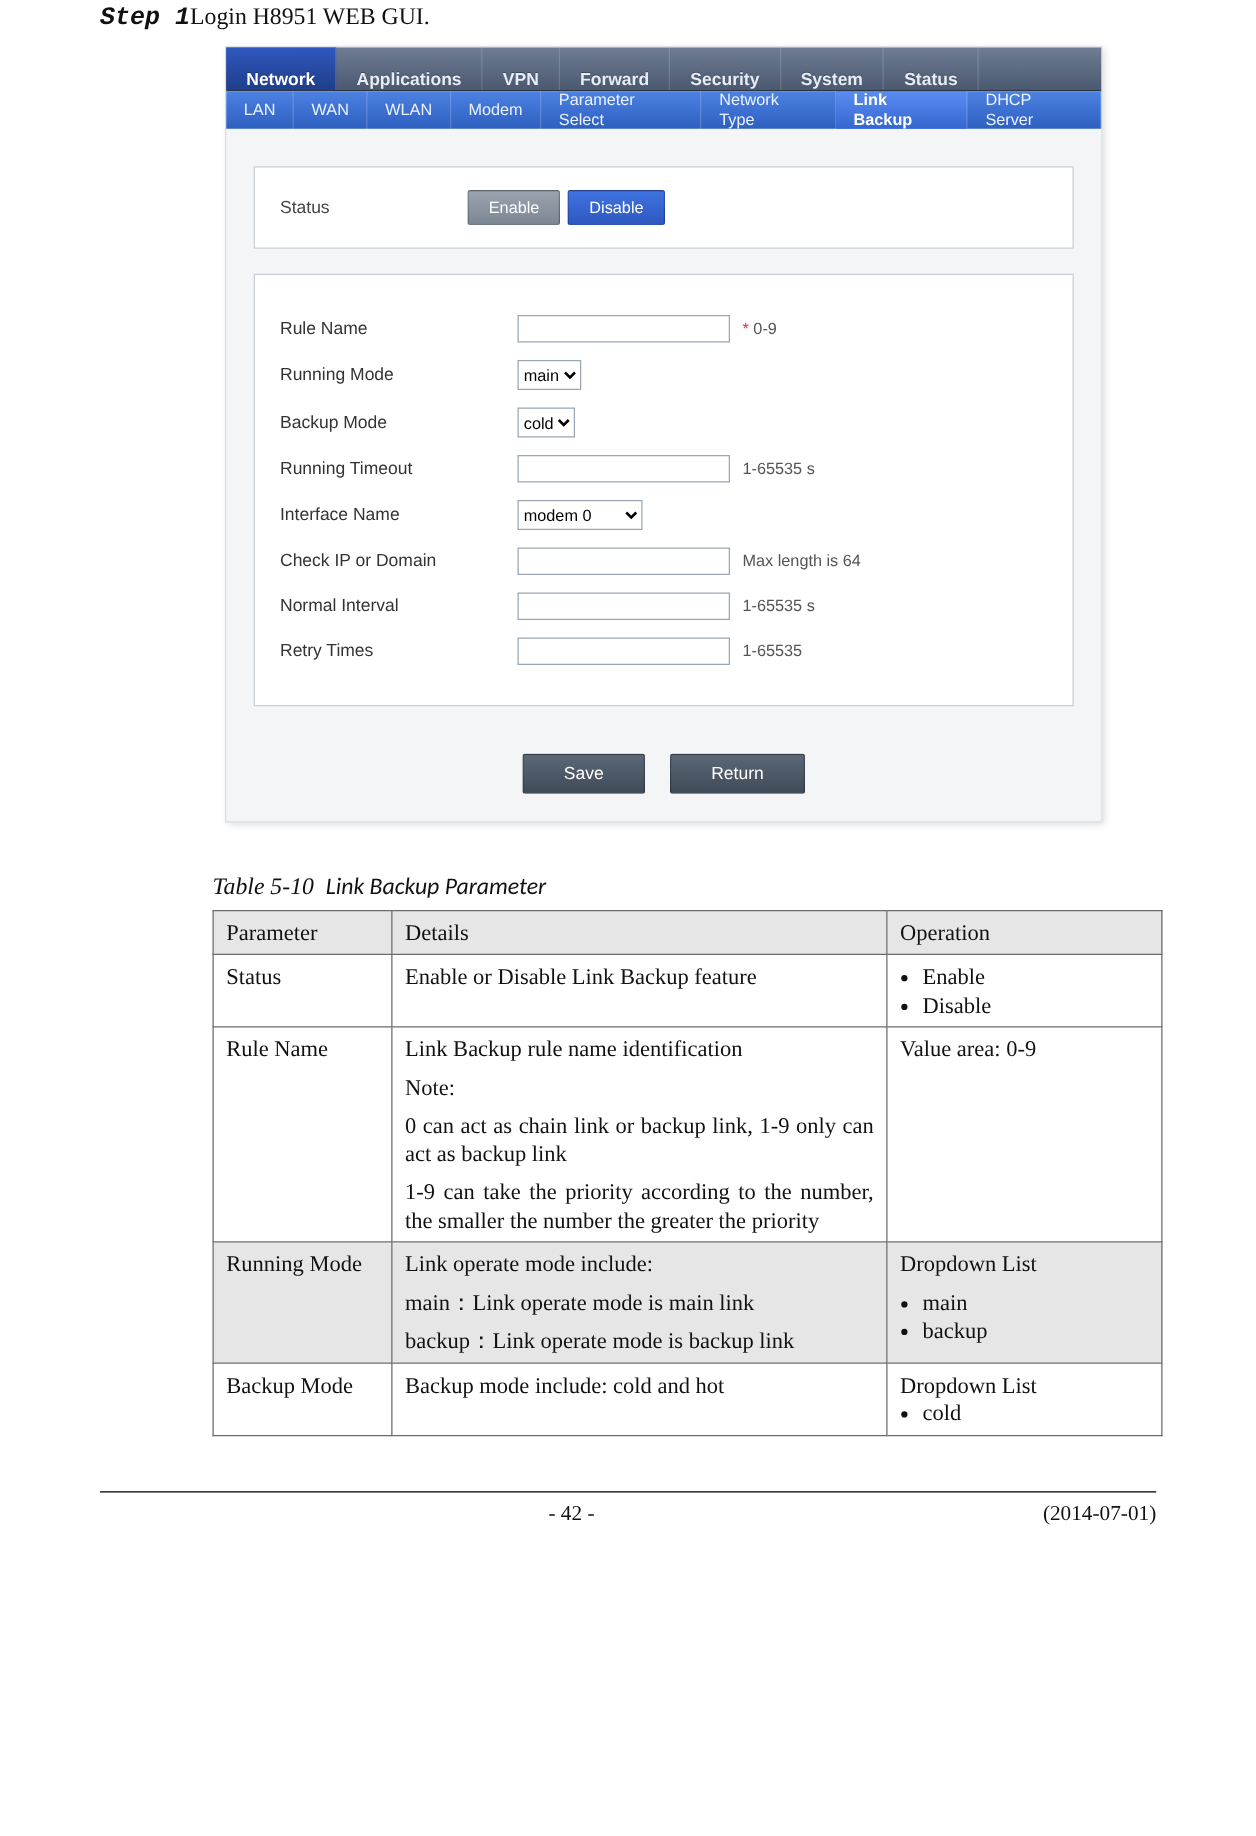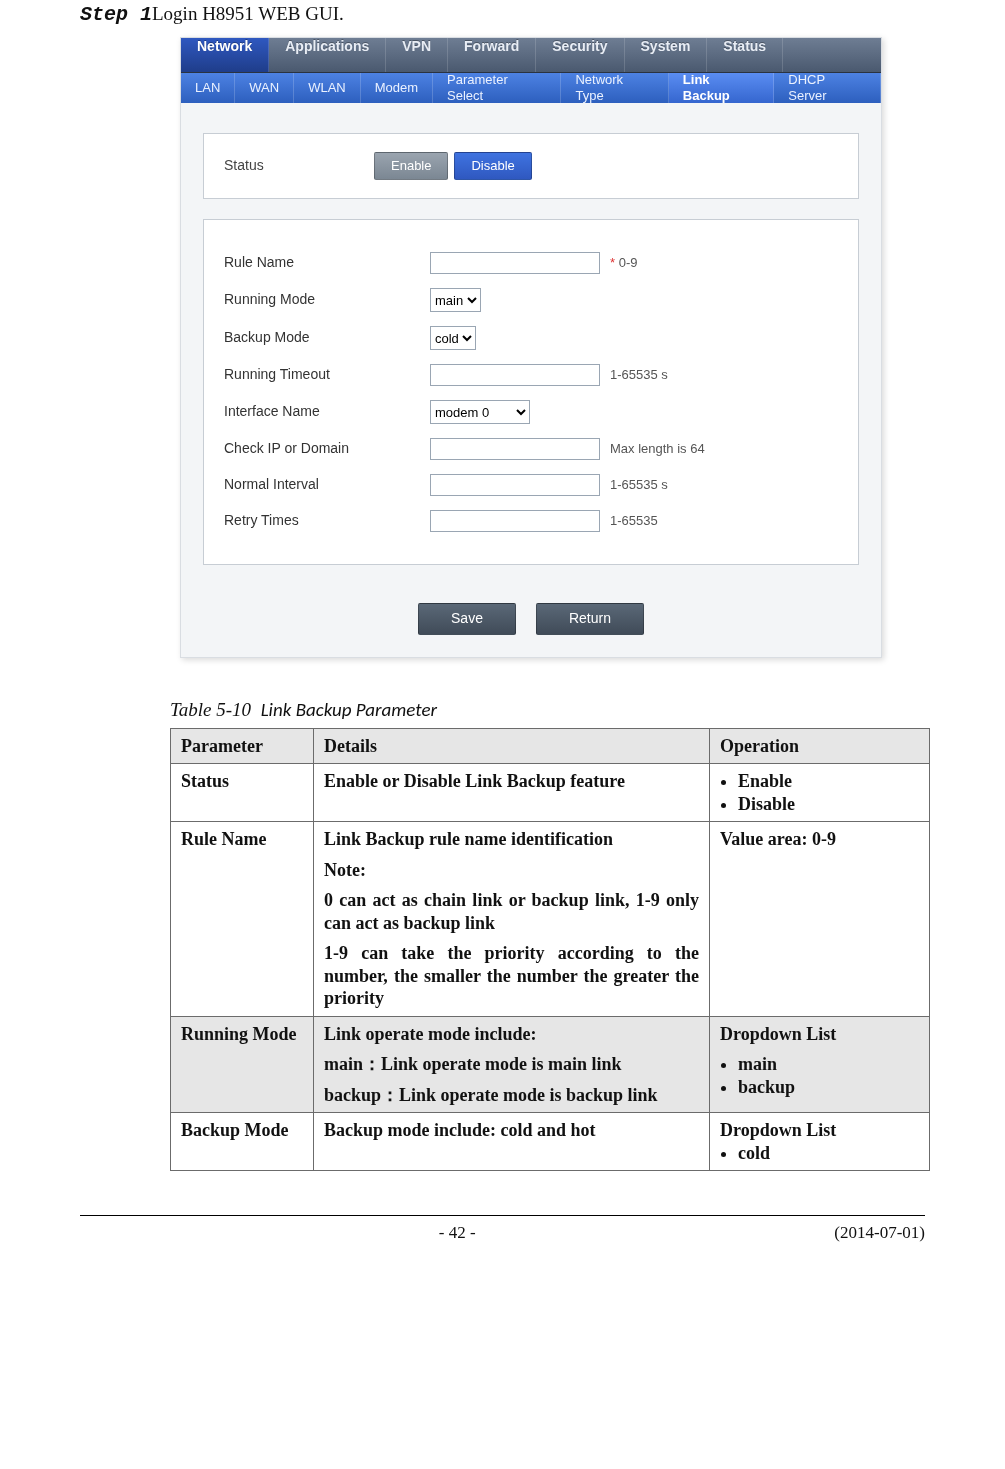--- a/index.html
+++ b/index.html
@@ -59,21 +59,21 @@
     background:#f3f5f7;
   }
   .nav{
     display:flex;
     height:34px;
     background:linear-gradient(#6e7d93,#4a596f);
     border-bottom:1px solid #2a3340;
   }
   .nav .tab{
     padding:0 16px;
-    display:flex;align-items:flex-start;
+    display:flex;align-items:flex-end;
     color:#e8edf5;
     font-weight:600;
     font-size:14px;
     border-right:1px solid rgba(255,255,255,0.15);
     text-shadow:0 -1px 0 rgba(0,0,0,0.3);
   }
   .nav .tab.active{
     background:linear-gradient(var(--nav-active-b),var(--nav-active-a));
     color:#fff;
   }
@@ -109,21 +109,21 @@
     border-radius:2px;border:1px solid rgba(0,0,0,0.25);
     cursor:pointer;user-select:none;
     font-family:inherit;
   }
   .btn-grey{background:linear-gradient(var(--btn-grey-b),var(--btn-grey-a));}
   .btn-blue{background:linear-gradient(var(--btn-blue-b),var(--btn-blue-a));}
   .btn-dark{background:linear-gradient(var(--btn-dark-b),var(--btn-dark-a));}
   .btn-group{display:flex;gap:6px;}
   .form-row{display:flex;align-items:center;margin:14px 0;}
   .form-row .flbl{width:190px;color:#333;font-size:14px;}
-  .form-row .fctl{display:flex;align-items:center;gap:10px;margin-left:16px;}
+  .form-row .fctl{display:flex;align-items:center;gap:10px;}
   .form-row input.text{
     height:22px;width:170px;
     border:1px solid #9aa6b3;background:#fff;
     font-size:13px;padding:0 4px;
     box-sizing:border-box;
   }
   .form-row select{
     height:24px;border:1px solid #9aa6b3;background:#fff;font-size:13px;
   }
   .hint{color:#555;font-size:13px;}
@@ -138,21 +138,21 @@
     margin:4px 0 0 90px;
     border-collapse:collapse;
     width:760px;
     font-size:18px;
   }
   table.param th, table.param td{
     border:1px solid var(--table-border);
     padding:6px 10px;
     vertical-align:top;
     text-align:left;
-    font-weight:bold;
+    font-weight:normal;
   }
   table.param thead th{background:var(--table-header);}
   table.param ul{margin:0;padding-left:18px;}
   table.param ul li{list-style-type:disc;margin:0;padding:0;}
   table.param p{margin:0 0 8px 0;}
   table.param .details p:last-child{margin-bottom:0;}
   table.param .justify{text-align:justify;text-justify:inter-word;}
   
   .footer{
     border-top:1px solid #000;

